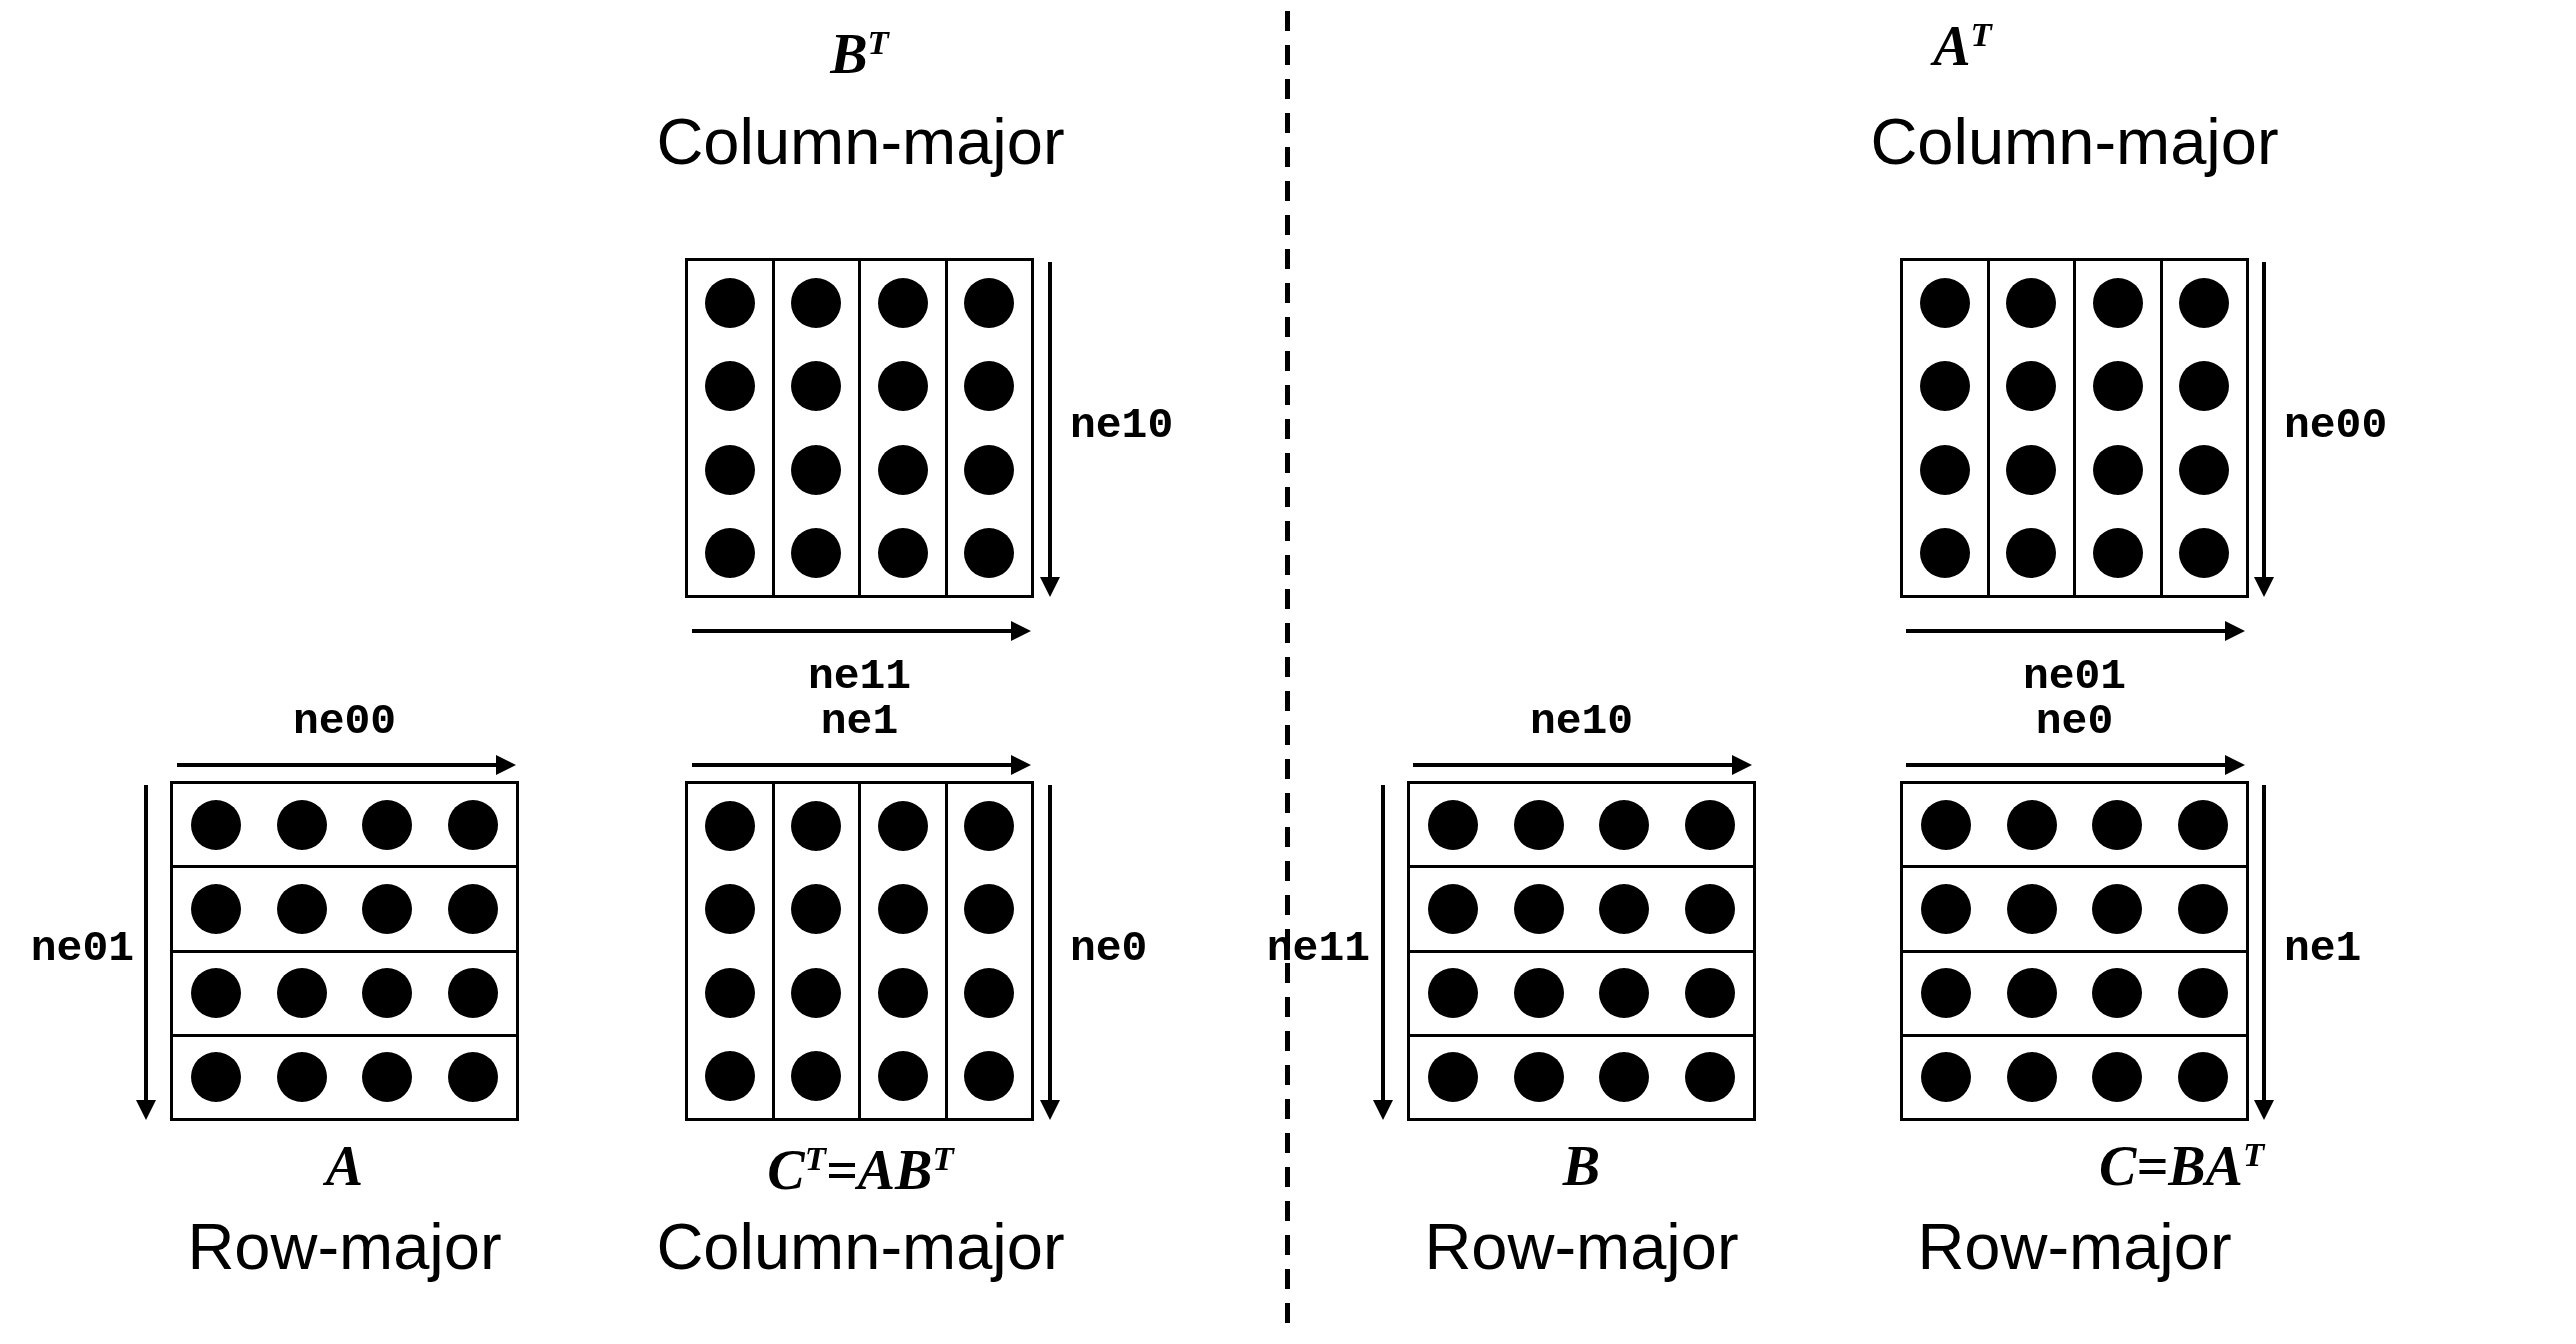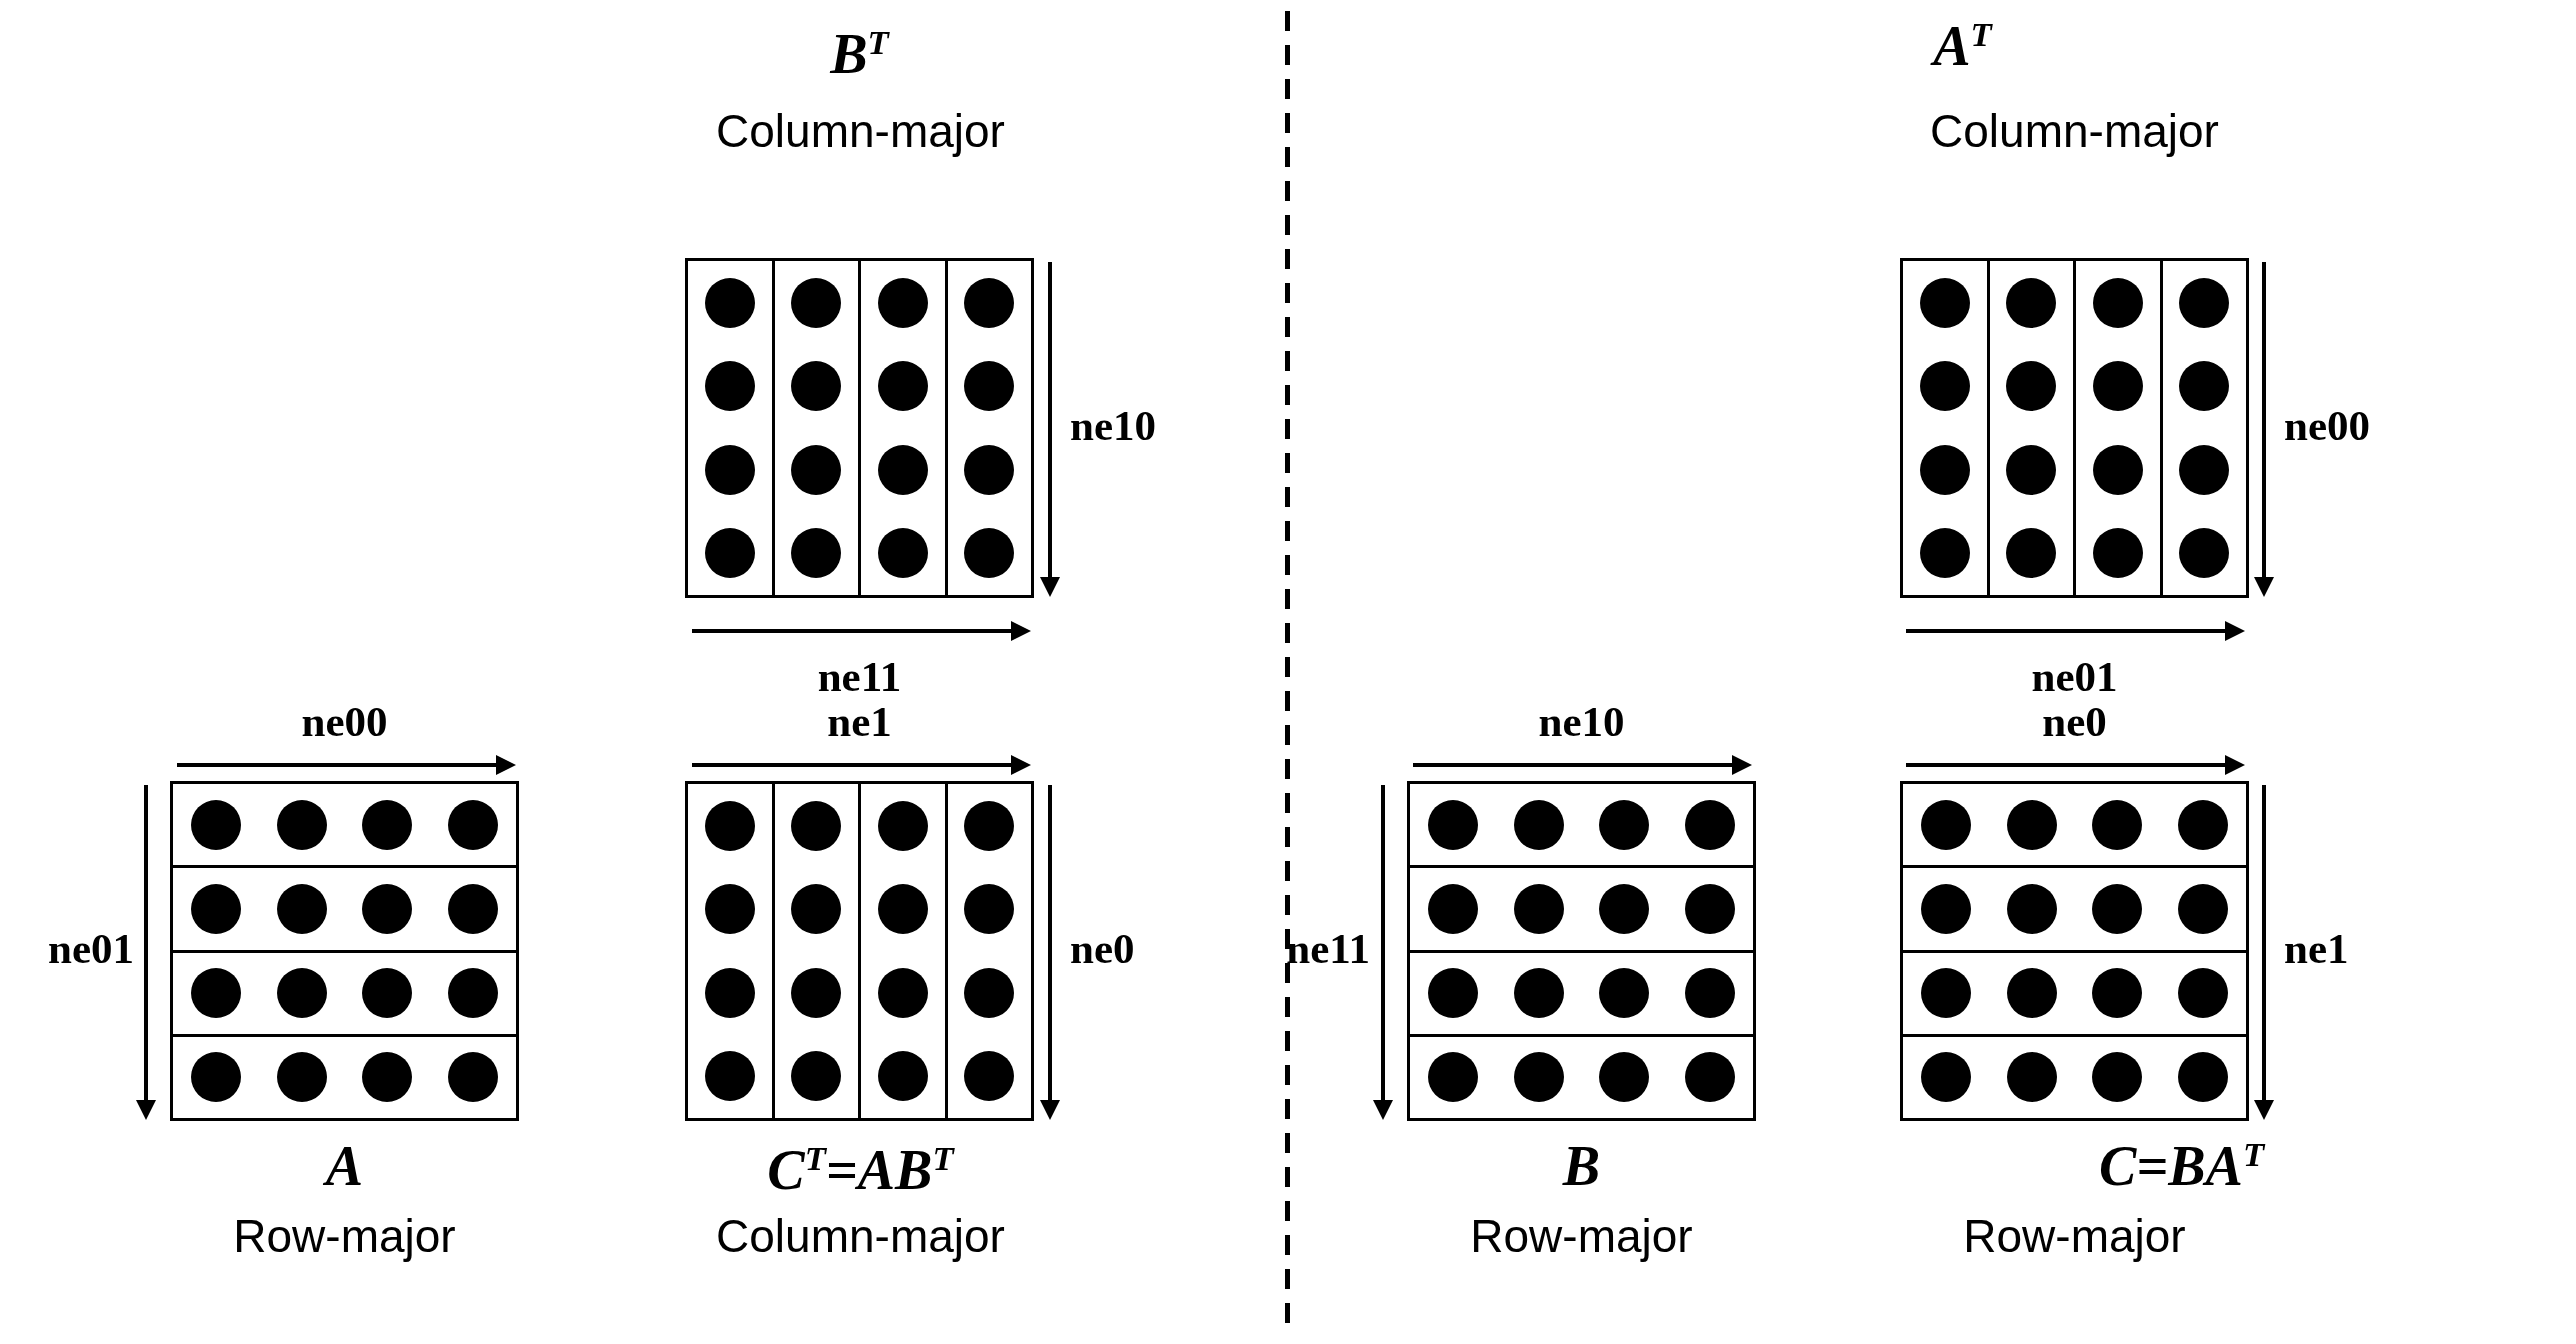--- a/index.html
+++ b/index.html
@@ -105,28 +105,28 @@
   .mname sup {
     font-size: 0.62em;
     vertical-align: baseline;
     position: relative;
     top: -0.55em;
   }
   .storage {
     position: absolute;
     font-family: "Liberation Sans", sans-serif;
     font-weight: 400;
-    font-size: 46px;
+    font-size: 65px;
     line-height: 1.1;
     text-align: center;
     white-space: nowrap;
   }
   .alabel {
     position: absolute;
-    font-family: Liberation Serif, serif;
+    font-family: Liberation Mono, monospace;
     font-weight: 700;
     font-size: 43px;
     line-height: 1.05;
     white-space: nowrap;
   }
   .alabel.center { text-align: center; }
   .alabel.right { text-align: right; }
 </style>
 </head>
 <body>

